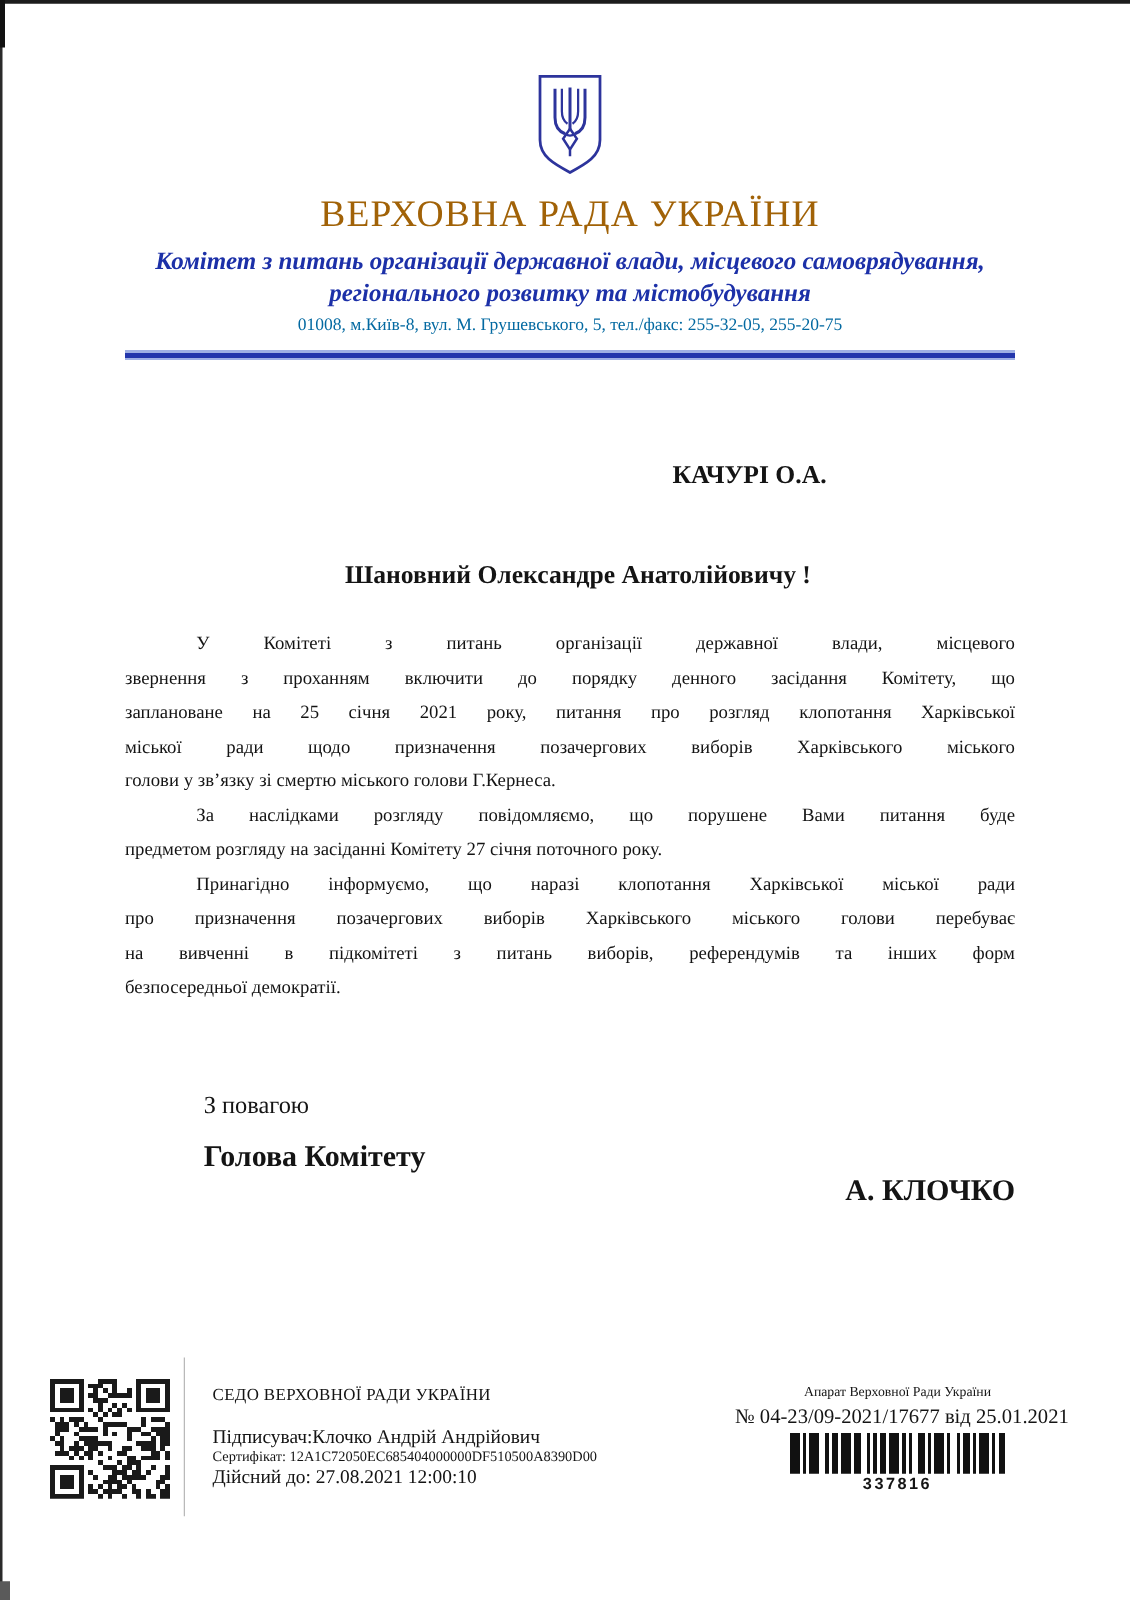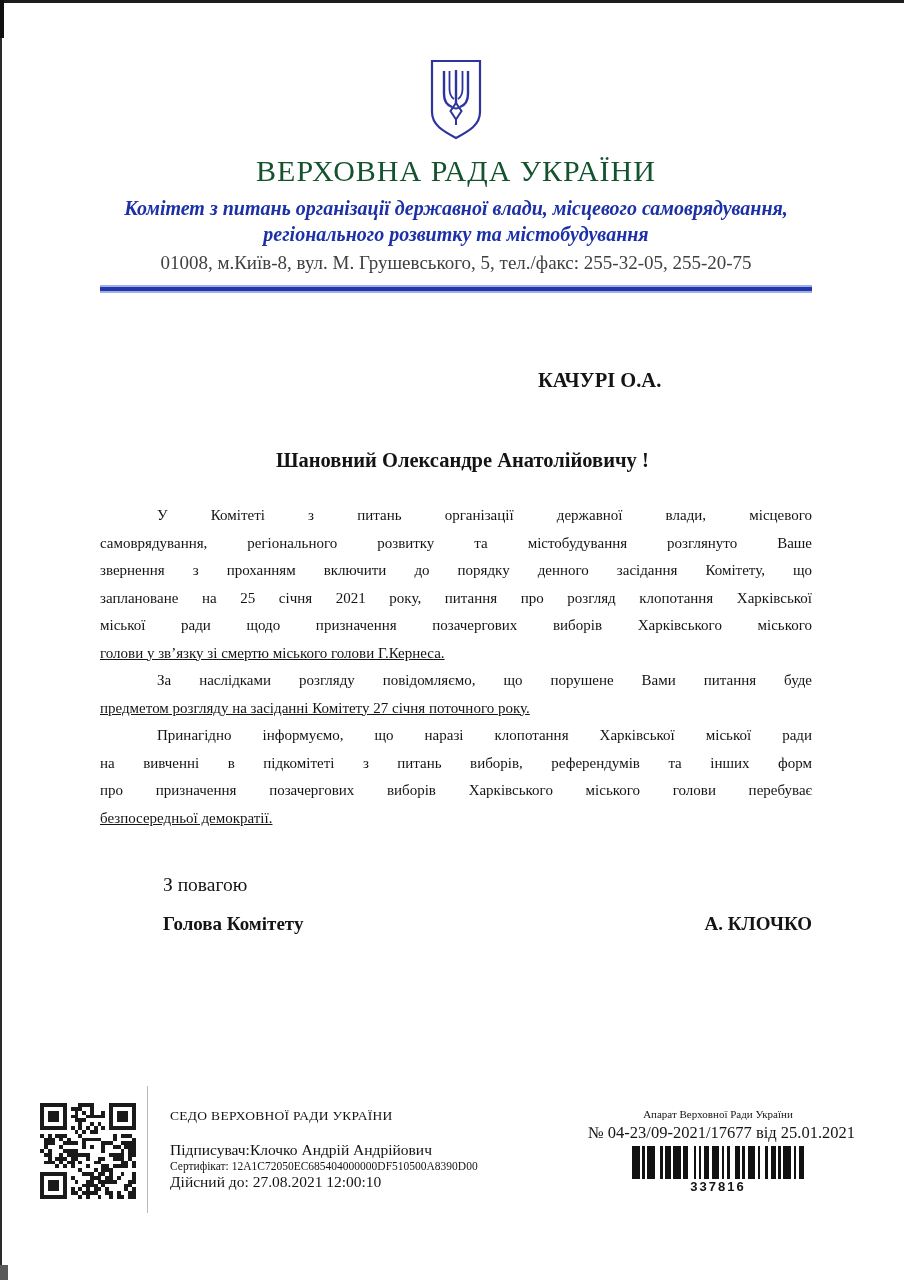--- a/index.html
+++ b/index.html
@@ -12,49 +12,49 @@
   .edge-top    { position:absolute; top:0; left:0; width:904px; height:3px; background:#1c1c1c; }
   .edge-left   { position:absolute; top:0; left:0; width:2px; height:1280px; background:#2a2a2a; }
   .edge-corner { position:absolute; top:0; left:0; width:4px; height:38px; background:#111; }
   .edge-bl     { position:absolute; left:0; bottom:0; width:8px; height:15px; background:#5a5a5a; }
 
   
   .letterhead { position:absolute; left:100px; top:0; width:712px; text-align:center; }
   .emblem { margin-top:58px; }
   .org-title {
     margin-top:8px; font-size:30px; letter-spacing:1px;
-    color:#14532d; font-weight:normal;
+    color:#a16207; font-weight:normal;
   }
   .committee {
     margin-top:7px; font-size:20px; font-weight:bold; color:#1c30a8; line-height:26px;font-style:italic;
   }
-  .address { margin-top:5px; font-size:19px; color:#404040; }
+  .address { margin-top:5px; font-size:14px; color:#0369a1; }
   .rule {
     margin-top:11px; height:8px;
     background:linear-gradient(to bottom,#9fb0e4 0 2px,#2336ac 2px 6px,#9fb0e4 6px 8px);
   }
 
   
   .recipient { position:absolute; left:538px; top:366px; font-weight:bold; font-size:20.5px; line-height:29px; }
 
   
   .salutation { position:absolute; left:276px; top:449px; font-weight:bold; font-size:20.5px; }
 
   
   .body-text { position:absolute; left:100px; top:502px; width:712px; font-size:15px; }
   .body-text .ln { line-height:27.5px; white-space:nowrap; }
   .body-text .jline { text-align:justify; text-align-last:justify; white-space:normal; height:27.5px; overflow:hidden; }
-  .body-text .lline { text-align:left; height:27.5px;text-decoration:underline; }
+  .body-text .lline { text-align:left; height:27.5px; }
   .body-text .indent { padding-left:57px; }
 
   
   .closing { position:absolute; left:163px; top:874px; font-size:19.5px; }
   .signature-row {
     position:absolute; left:100px; top:913px; width:712px;
-    display:flex; align-items:baseline; font-weight:bold; font-size:19px;
+    display:flex; align-items:baseline; font-weight:bold; font-size:24px;flex-direction:column;
   }
   .signer-title { margin-left:63px; }
   .signer-name { margin-left:auto; }
 
   
   .qr { position:absolute; left:40px; top:1103px; width:96px; height:96px; }
   .footer-divider { position:absolute; left:147px; top:1086px; width:1px; height:127px; background:#b9b9b9; }
   .sedo { position:absolute; left:170px; top:1108px; width:330px; }
   .sedo-title { font-size:13.5px; letter-spacing:.3px; }
   .sedo-signer { margin-top:17px; font-size:15.5px; }
@@ -103,32 +103,31 @@
   </div>
 
   <div class="recipient">
     <div>КАЧУРІ О.А.</div>
   </div>
 
   <div class="salutation">Шановний Олександре Анатолійовичу !</div>
 
   <div class="body-text">
     <div class="ln jline indent">У Комітеті з питань організації державної влади, місцевого</div>
-    <div class="ln jline">самоврядування, регіонального розвитку та містобудування розглянуто Ваше</div>
     <div class="ln jline">звернення з проханням включити до порядку денного засідання Комітету, що</div>
     <div class="ln jline">заплановане на 25 січня 2021 року, питання про розгляд клопотання Харківської</div>
     <div class="ln jline">міської ради щодо призначення позачергових виборів Харківського міського</div>
     <div class="ln lline">голови у зв’язку зі смертю міського голови Г.Кернеса.</div>
 
     <div class="ln jline indent">За наслідками розгляду повідомляємо, що порушене Вами питання буде</div>
     <div class="ln lline">предметом розгляду на засіданні Комітету 27 січня поточного року.</div>
 
     <div class="ln jline indent">Принагідно інформуємо, що наразі клопотання Харківської міської ради</div>
+    <div class="ln jline">про призначення позачергових виборів Харківського міського голови перебуває</div>
     <div class="ln jline">на вивченні в підкомітеті з питань виборів, референдумів та інших форм</div>
-    <div class="ln jline">про призначення позачергових виборів Харківського міського голови перебуває</div>
     <div class="ln lline">безпосередньої демократії.</div>
   </div>
 
   <div class="closing">З повагою</div>
   <div class="signature-row">
     <span class="signer-title">Голова Комітету</span>
     <span class="signer-name">А. КЛОЧКО</span>
   </div>
 
   <svg class="qr" id="qr-svg" viewBox="0 0 100 100" shape-rendering="crispEdges">

